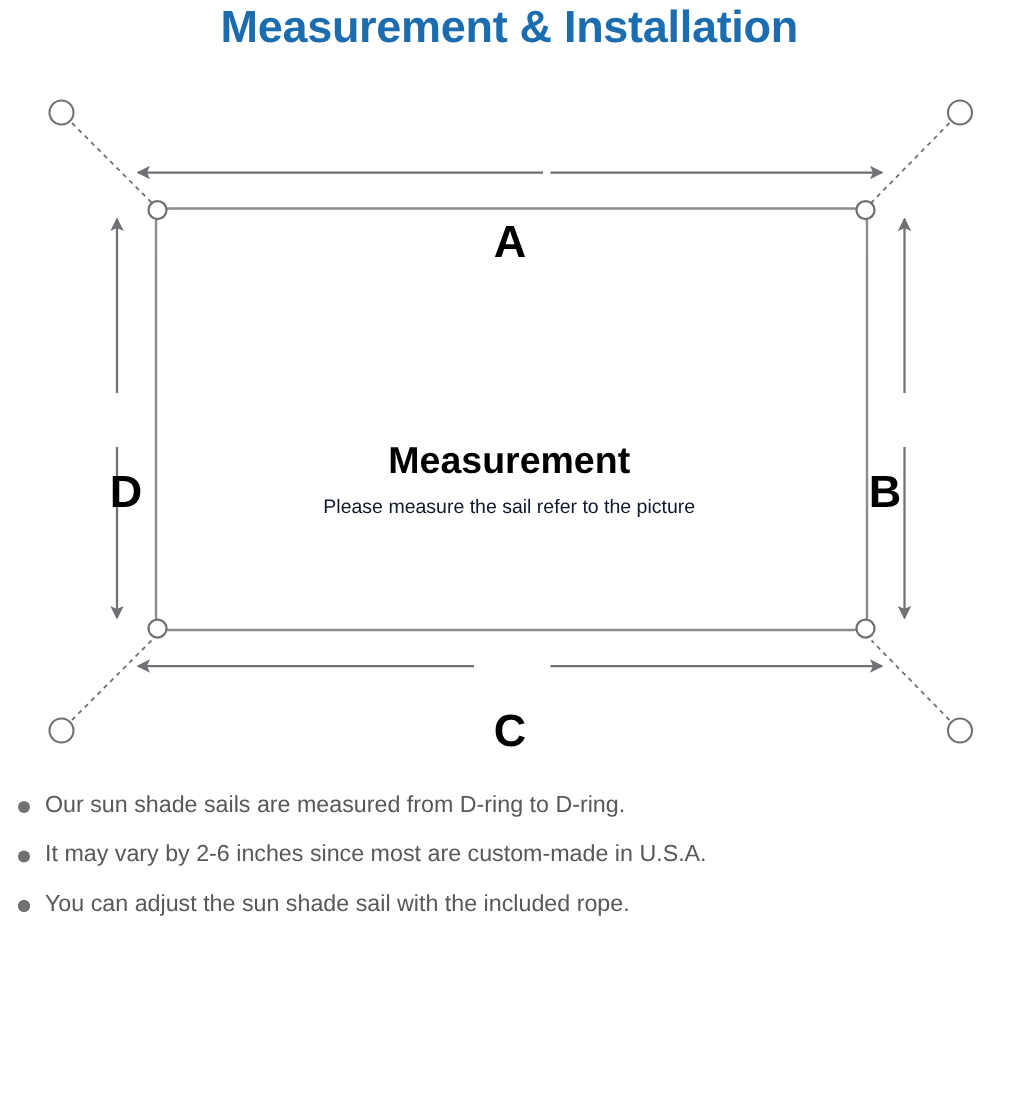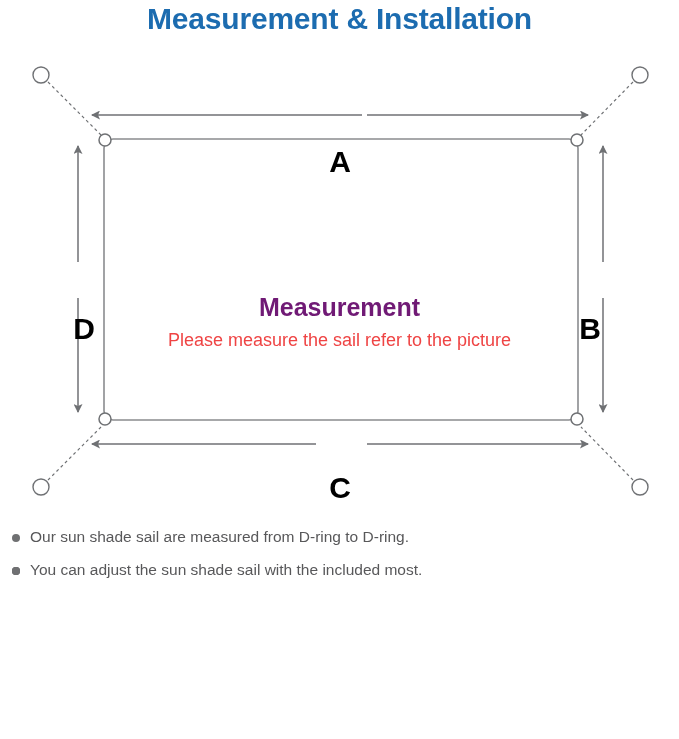--- a/index.html
+++ b/index.html
@@ -33,29 +33,29 @@
   .diagram svg{display:block;}
 
   
   .sail-head{
     position:absolute;
     left:0;width:679px;
     top:243px;
     text-align:center;
     font-size:25px;
     font-weight:bold;
-    color:#701a75;
+    color:#000000;
   }
   .sail-sub{
     position:absolute;
     left:0;width:679px;
     top:280px;
     text-align:center;
-    font-size:18px;
-    color:#ef4444;
+    font-size:13px;
+    color:#0f172a;
   }
 
   
   .dim-letter{
     position:absolute;
     font-weight:bold;
     color:#000000;
     font-size:30px;
     line-height:30px;
     font-family:"Liberation Sans", sans-serif;
@@ -155,27 +155,28 @@
     <div class="dim-letter dim-C">C</div>
     <div class="dim-letter dim-D">D</div>
 
     <div class="sail-head">Measurement</div>
     <div class="sail-sub">Please measure the sail refer to the picture</div>
   </div>
 
   <div class="notes">
     <div class="note">
       <span class="dot"></span>
-      <span>Our sun shade sail are measured from D-ring to D-ring.</span>
+      <span>Our sun shade sails are measured from D-ring to D-ring.</span>
+    </div>
+    <div class="note">
+      <span class="dot"></span>
+      <span>It may vary by 2-6 inches since most are custom-made in U.S.A.</span>
     </div>
     <div class="note">
       <span class="dot"></span>
     </div>
     <div class="note">
       <span class="dot"></span>
-    </div>
-    <div class="note">
-      <span class="dot"></span>
-      <span>You can adjust the sun shade sail with the included most.</span>
+      <span>You can adjust the sun shade sail with the included rope.</span>
     </div>
   </div>
 
 </div>
 
 </body></html>

